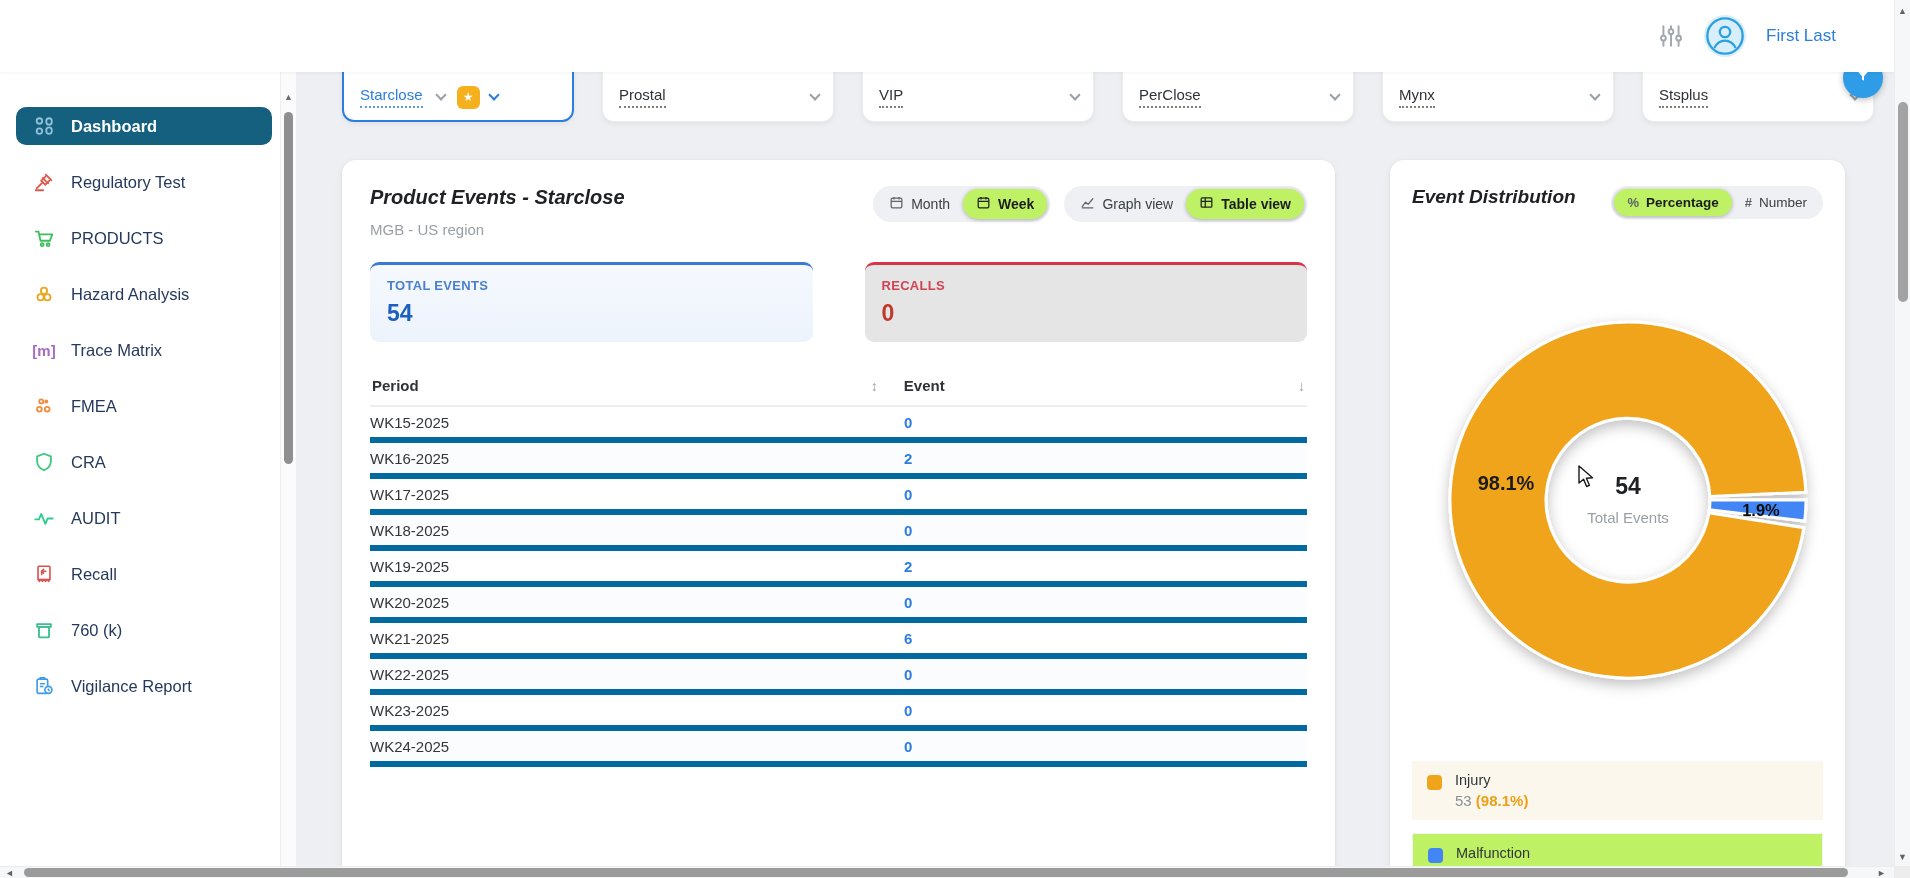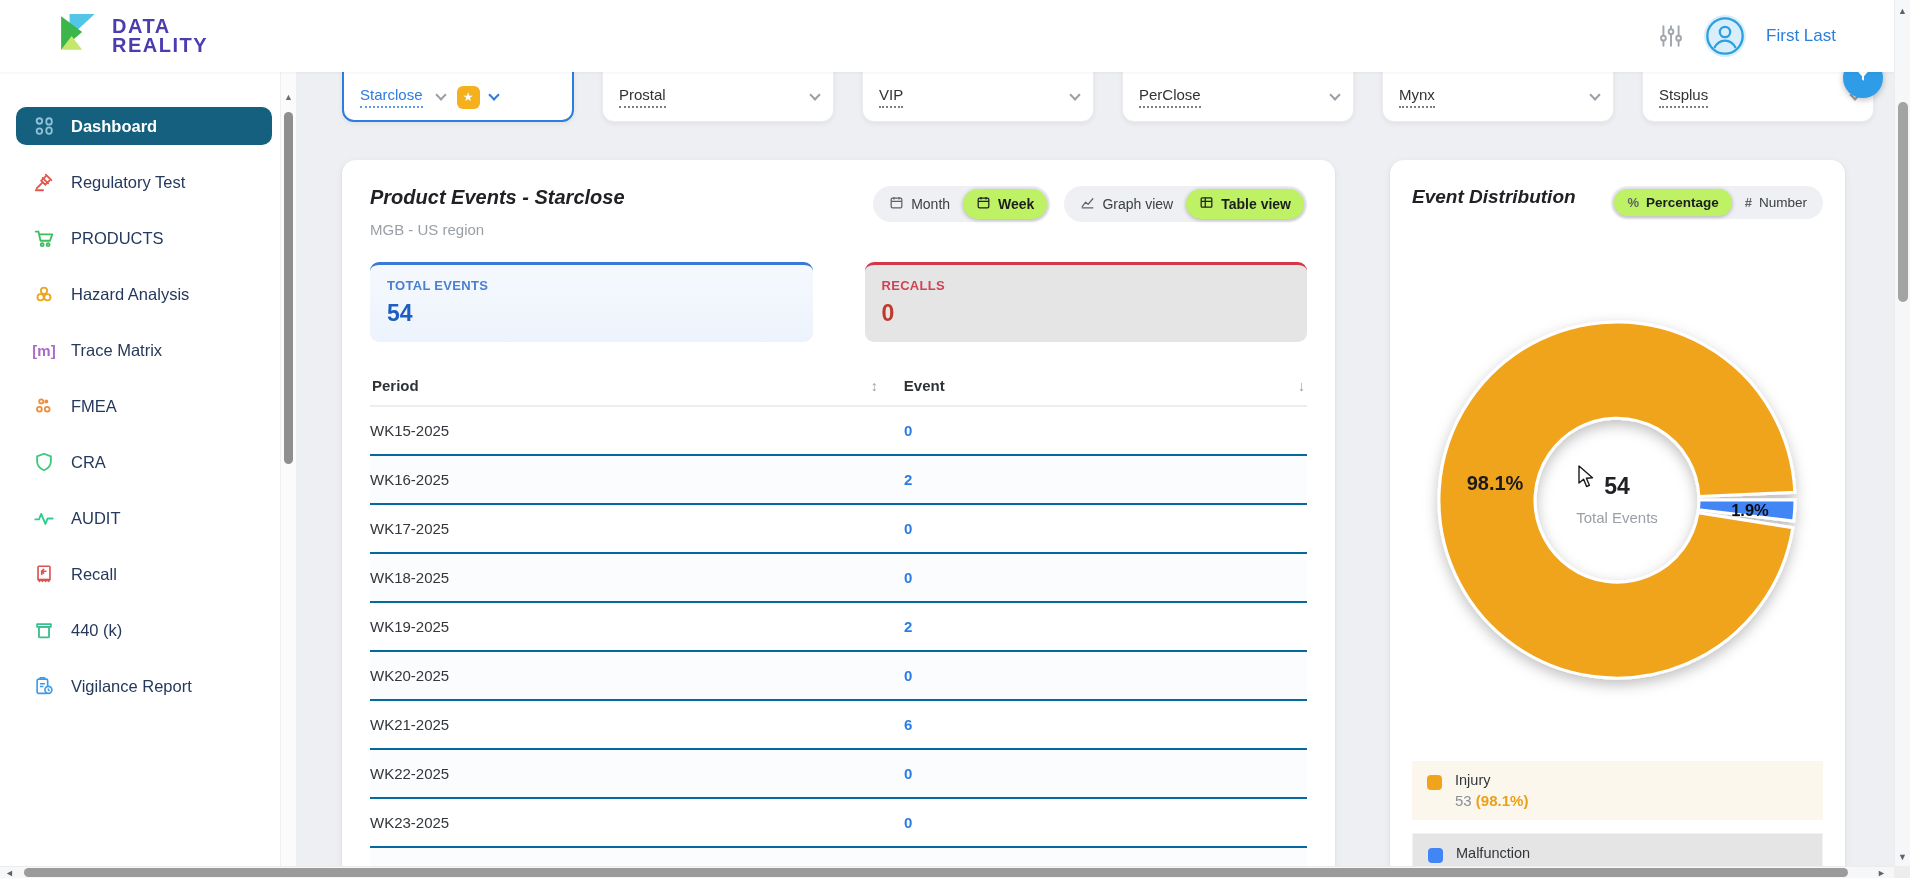--- a/index.html
+++ b/index.html
@@ -81,37 +81,37 @@
   .stat-value { font-size:23px; font-weight:700; margin-top:7px; }
   .stat-card.blue .stat-value { color:#1d5fc0; }
   .stat-card.red  .stat-value { color:#c0392b; }
 
   
   .evt-table { margin-top:26px; }
   .t-head { display:flex; padding:9px 2px 11px; border-bottom:2px solid #eceef0; font-size:15px; font-weight:700; color:#2f3337; }
   .t-col1 { width:57%; display:flex; align-items:center; justify-content:space-between; padding-right:26px; }
   .t-col2 { width:43%; display:flex; align-items:center; justify-content:space-between; }
   .sort-ic { color:#9aa0a6; font-size:14px; font-weight:400; cursor:pointer; }
-  .t-row { display:flex; align-items:center; height:49px; border-bottom:2px solid #0369a1; font-size:15px; }
+  .t-row { display:flex; align-items:center; height:36px; border-bottom:6px solid #0369a1; font-size:15px; }
   .t-row:nth-child(odd) { background:#fbfcfd; }
   .t-period { width:57%; color:#33373b; }
   .t-event  { width:43%; }
   .evt-link { color:#2b7de0; font-weight:700; cursor:pointer; }
 
   
   #dist-card .card-title { font-size:19px; }
-  .donut-area { position:absolute; left:0; top:96px; width:482px; height:440px; }
+  .donut-area { position:absolute; left:11px; top:96px; width:482px; height:440px; }
   .donut-svg { position:absolute; left:-6px; top:11px; }
   .donut-center { position:absolute; left:147px; top:217px; width:160px; text-align:center; }
   .dc-value { font-size:23px; font-weight:700; color:#202124; }
   .dc-label { font-size:15px; color:#9aa0a6; margin-top:9px; }
   .legend { position:absolute; left:22px; right:22px; top:601px; }
   .legend-item { display:flex; align-items:flex-start; padding:11px 15px; border-radius:1px; margin-bottom:13px; cursor:pointer; }
   .legend-item.injury { background:#fbf7ec; }
-  .legend-item.malfunction { background:#e5e5e5; border:1px solid #f1f2f4; }
+  .legend-item.malfunction { background:#bef264; border:1px solid #f1f2f4; }
   .sw { width:15px; height:15px; border-radius:4px; margin:3px 13px 0 0; flex:none; }
   .sw-orange { background:#f0a41c; }
   .sw-blue { background:#4285f4; }
   .lg-name { font-size:14.5px; color:#33373b; font-weight:500; }
   .lg-sub { font-size:15px; color:#8b9097; margin-top:4px; }
   .lg-pct { color:#ed9f17; font-weight:700; }
 
   
   #v-scroll { position:absolute; right:0; top:0; width:16px; height:878px; background:#f6f7f8; border-left:1px solid #ececec; z-index:40; }
   #v-scroll .arr { position:absolute; left:0; width:100%; text-align:center; font-size:9px; color:#5f6368; }
@@ -120,33 +120,20 @@
   #h-scroll .arr { position:absolute; top:0; height:12px; line-height:12px; font-size:9px; color:#5f6368; }
   #h-scroll .thumb { position:absolute; left:24px; top:1px; width:1824px; height:9px; background:#9b9b9b; border-radius:6px; }
   #sb-corner { position:absolute; right:0; bottom:0; width:16px; height:12px; background:#ededed; z-index:41; }
 
   #mouse-cursor { position:absolute; left:1576px; top:465px; z-index:50; pointer-events:none; }
 </style>
 </head>
 <body>
 
 <div id="app-header">
-  <div class="logo">
-    <span>
-      <svg width="42" height="42" viewBox="0 0 40 40">
-        <polygon points="11,1 35,1 11,23" fill="#53c6e8"></polygon>
-        <polygon points="3,3 3,35 23,18" fill="#3cb54a"></polygon>
-        <polygon points="3,35 23,35 13,22" fill="#c3e86c"></polygon>
-      </svg>
-    </span>
-    <span class="logo-text">
-      <div>DATA</div>
-      <div>REALITY</div>
-    </span>
-  </div>
   <div class="hdr-right">
     <span class="sliders-btn">
       <svg viewBox="0 0 24 24" fill="none" stroke="currentColor" stroke-width="1.8" stroke-linecap="round">
         <path d="M5 3v18M12 3v18M19 3v18"></path>
         <circle cx="5" cy="14" r="2.2" fill="#fff"></circle>
           <circle cx="12" cy="8" r="2.2" fill="#fff"></circle>
           <circle cx="19" cy="14" r="2.2" fill="#fff"></circle>
       </svg>
     </span>
     <span class="avatar">
@@ -249,21 +236,21 @@
       </span>
     <span class="nav-label">Recall</span>
   </div>
   <div class="nav-item">
     <span class="nav-icon" style="color:#3bbf8e">
       <svg viewBox="0 0 24 24" fill="none" stroke="currentColor" stroke-width="2" stroke-linejoin="round">
         <path d="M4.5 5.5h15v3h-15z"></path>
           <path d="M6.5 8.5h11V19a1 1 0 0 1-1 1h-9a1 1 0 0 1-1-1z"></path>
       </svg>
       </span>
-    <span class="nav-label">440 (k)</span>
+    <span class="nav-label">760 (k)</span>
   </div>
   <div class="nav-item">
     <span class="nav-icon" style="color:#3d9be9">
       <svg viewBox="0 0 24 24" fill="none" stroke="currentColor" stroke-width="1.8">
         <rect x="4.5" y="4.5" width="11.5" height="15.5" rx="1.5"></rect>
         <path d="M8 4.5V3h4.5v1.5"></path>
           <path d="M7.5 9.5h5.5M7.5 12.5h4"></path>
         <circle cx="16.8" cy="16.2" r="3.8" fill="#fff"></circle>
           <path d="M16.8 14.6v1.7l1.3 1"></path>
       </svg>

